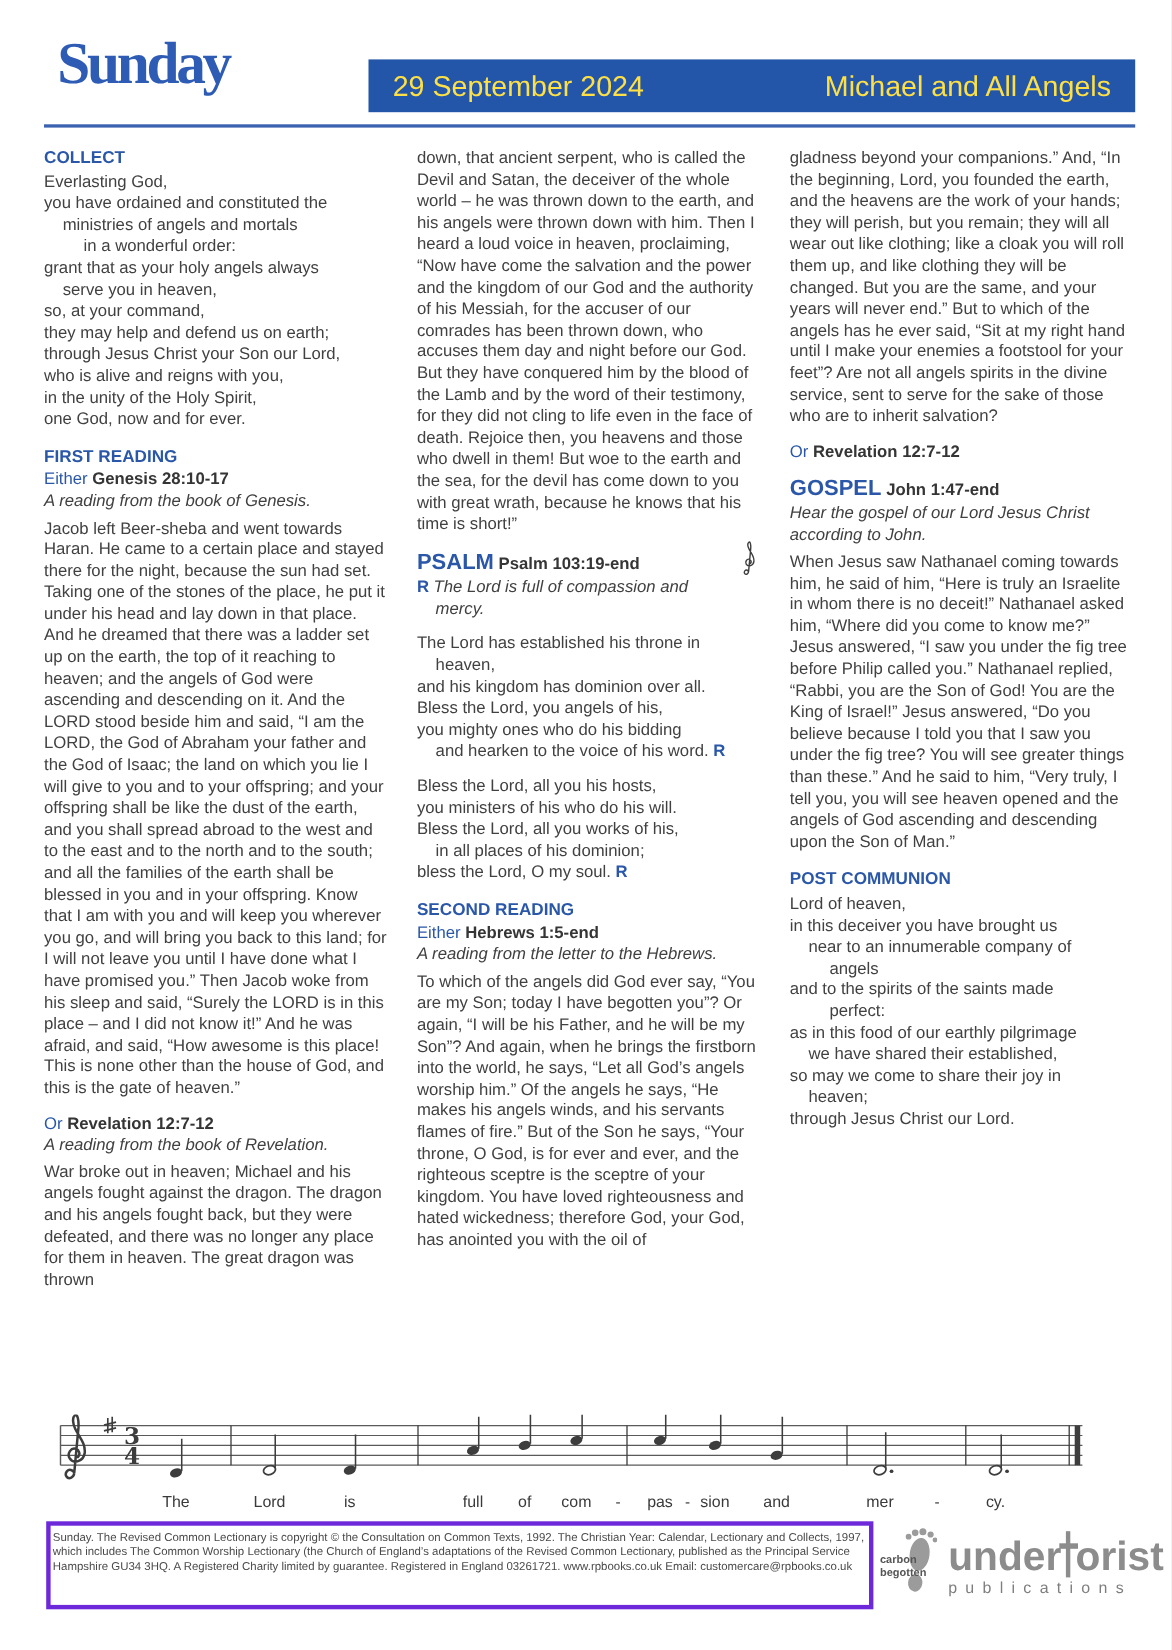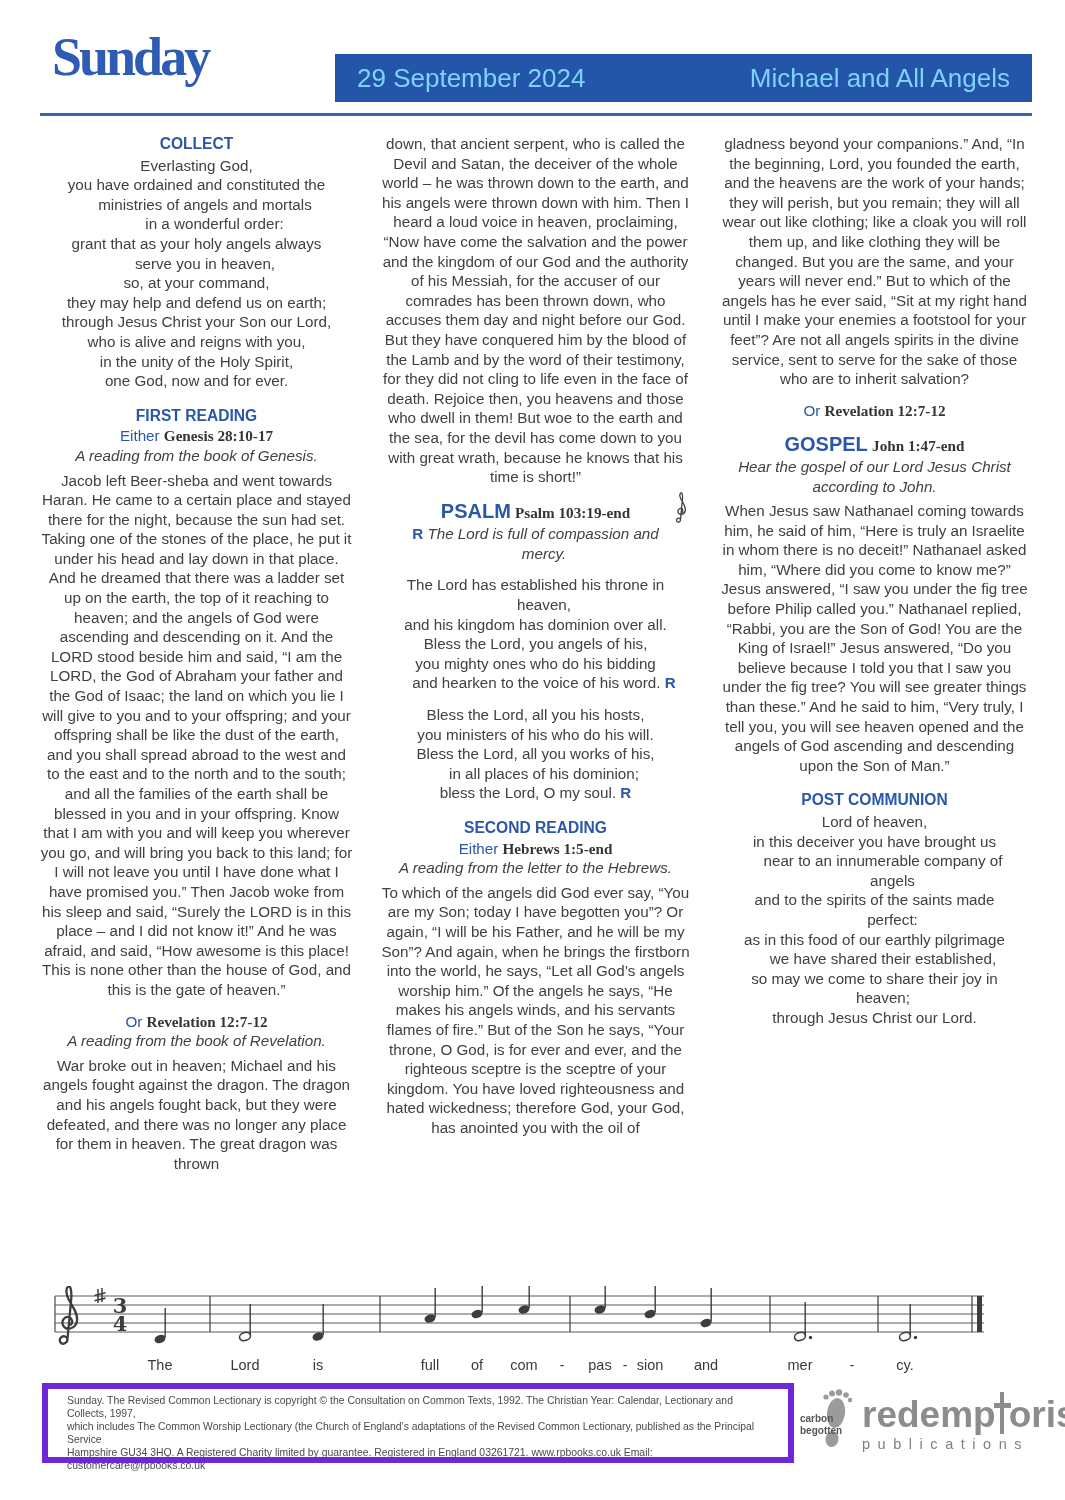--- a/index.html
+++ b/index.html
@@ -3,46 +3,46 @@
 <meta charset="utf-8">
 <style>
   html,body{margin:0;padding:0;background:#e8e8e8;}
   .page{position:relative;width:1065px;height:1500px;background:#ffffff;margin:0 auto;overflow:hidden;
         font-family:"Liberation Sans","DejaVu Sans",sans-serif;color:#414141;}
   
   .masthead{position:absolute;left:52px;top:26px;font-size:54px;font-weight:bold;
             color:#2e5cb5;letter-spacing:-3px;z-index:3;font-family:Liberation Serif, serif;}
   .banner{position:absolute;left:335px;top:54px;width:697px;height:48px;background:#2355a8;
           display:flex;align-items:center;justify-content:space-between;padding:0 22px;box-sizing:border-box;z-index:1;}
-  .banner span{color:#7dd3fc;font-size:26px;font-weight:500;}
+  .banner span{color:#fde047;font-size:26px;font-weight:500;}
   .hrule{position:absolute;left:40px;top:113px;width:992px;height:3px;background:#3a62b0;z-index:2;}
   
-  .columns{position:absolute;left:40px;top:134px;width:992px;display:flex;gap:26px;text-align:center;}
+  .columns{position:absolute;left:40px;top:134px;width:992px;display:flex;gap:26px;}
   .col{width:313px;font-size:15.2px;line-height:19.6px;}
   .sec-heading{color:#2b57a8;font-weight:bold;font-size:15.6px;margin-top:15px;margin-bottom:1px;}
   .col > :first-child{margin-top:0;}
   .sec-heading-row{position:relative;margin-top:15px;margin-bottom:1px;}
   .sec-heading-inline{color:#2b57a8;font-weight:bold;font-size:20px;}
   .ref{margin-top:1px;}
   .ref .prefix{color:#2b57a8;}
-  .ref-text{font-weight:bold;color:#353535;font-family:Liberation Serif, serif;}
+  .ref-text{font-weight:bold;color:#353535;}
   .intro{font-style:italic;margin-bottom:5px;}
   .para{margin-top:4px;margin-bottom:12px;}
   .lines{margin-top:2px;margin-bottom:12px;}
   .pline{padding-left:0;}
   .pline.ind1{padding-left:17px;}
   .pline.ind2{padding-left:36px;}
   .pline.it{font-style:italic;}
   .Rmark{color:#2b57a8;font-weight:bold;font-style:normal;}
   .clef-small{position:absolute;right:4px;top:-12px;}
   
   .staff-wrap{position:absolute;left:42px;top:1286px;width:990px;height:95px;}
   
-  .footer-box{position:absolute;left:42px;top:1383px;width:752px;height:80px;border:6px solid #6d28d9;
-              box-sizing:border-box;padding:6px 19px;font-size:10.4px;line-height:12.9px;color:#4a4a4a;}
+  .footer-box{position:absolute;left:42px;top:1383px;width:752px;height:80px;border:4px solid #6d28d9;
+              box-sizing:border-box;padding:6px 2px;font-size:10.4px;line-height:12.9px;color:#4a4a4a;}
   .carbon{position:absolute;left:800px;top:1387px;width:70px;height:80px;}
   .carbon svg{position:absolute;left:18px;top:0;}
   .carbon-text{position:absolute;left:0px;top:26px;font-size:10px;font-weight:bold;color:#555555;
                line-height:11.5px;text-align:left;}
   .brand{position:absolute;left:862px;top:1392px;width:200px;}
   .brand-main{font-size:37px;font-weight:bold;color:#8c8c8c;letter-spacing:0px;line-height:40px;white-space:nowrap;}
   .cross{display:inline-block;position:relative;width:13px;height:42px;vertical-align:-7px;}
   .cross-v{position:absolute;left:4px;top:0;width:4.5px;height:42px;background:#8c8c8c;}
   .cross-h{position:absolute;left:-2px;top:11px;width:17px;height:4.5px;background:#8c8c8c;}
   .brand-sub{font-size:14.5px;color:#7e7e7e;letter-spacing:0.52em;margin-top:1px;white-space:nowrap;}
@@ -216,17 +216,17 @@
       <circle cx="28" cy="8" r="2.8" fill="#9b9b9b"></circle>
       <circle cx="32" cy="13" r="2.2" fill="#9b9b9b"></circle>
     </svg>
     <div class="carbon-text">
       <div>carbon</div>
       <div>begotten</div>
     </div>
   </div>
 
   <div class="brand">
-    <div class="brand-main"><span>redemp</span><span class="cross"><span class="cross-v"></span><span class="cross-h"></span></span><span>orist</span></div>
+    <div class="brand-main"><span>under</span><span class="cross"><span class="cross-v"></span><span class="cross-h"></span></span><span>orist</span></div>
     <div class="brand-sub">publications</div>
   </div>
 
 </div>
 
 </body></html>

